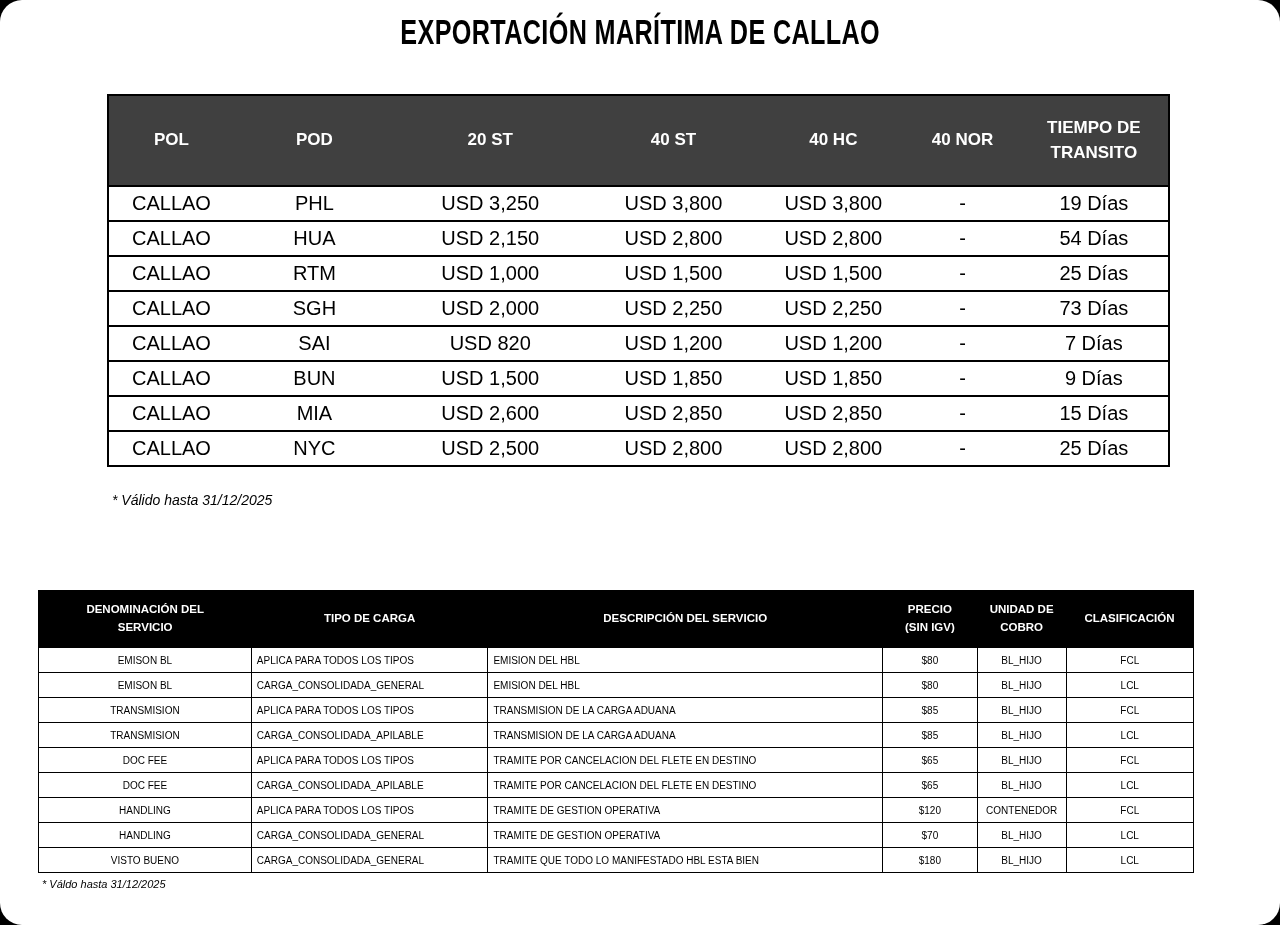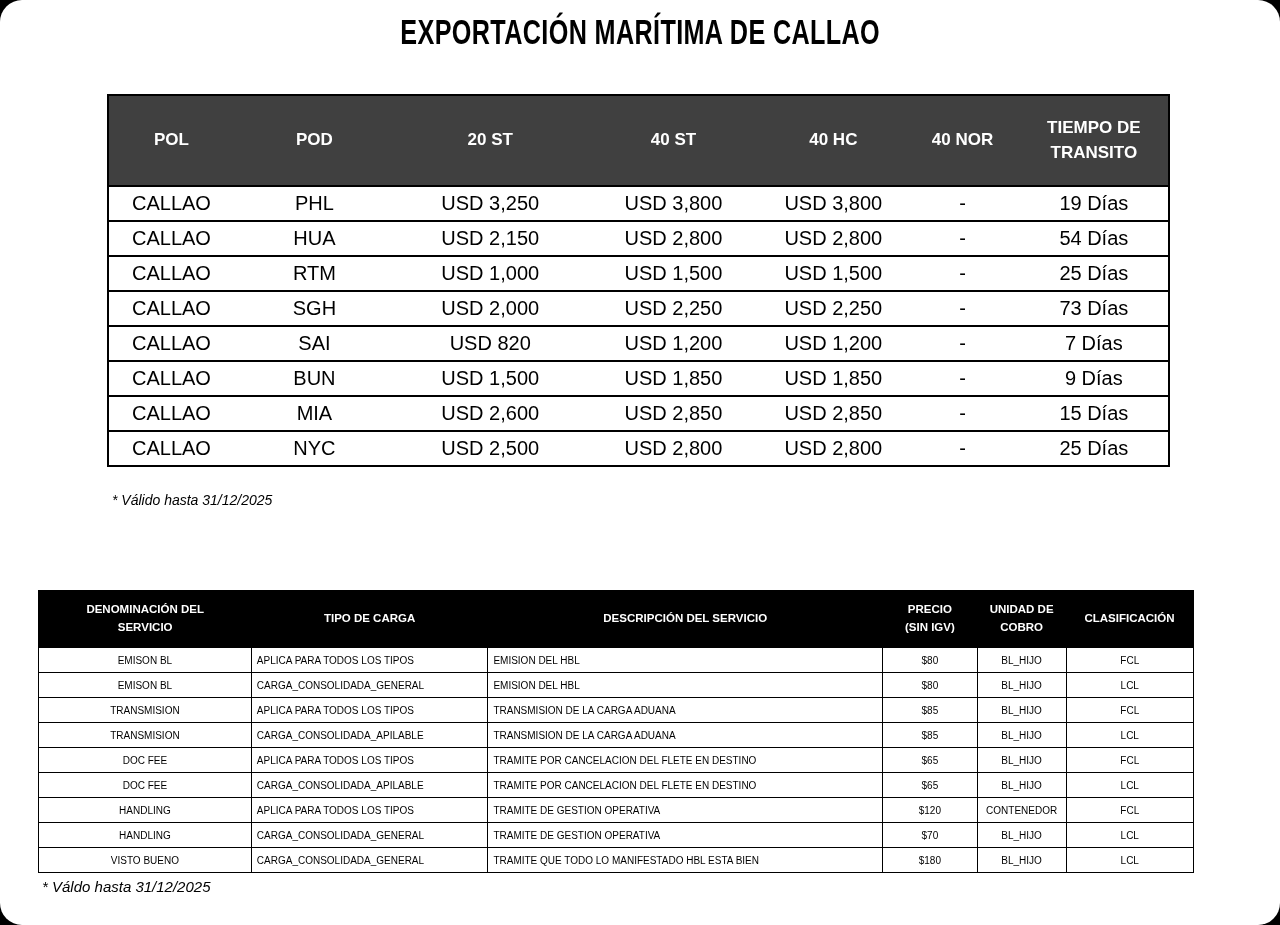--- a/index.html
+++ b/index.html
@@ -81,21 +81,21 @@
   #costs-table .c0 { width:18.4%; }
   #costs-table .c1 { width:20.5%; }
   #costs-table .c2 { width:34.2%; }
   #costs-table .c3 { width:8.2%; }
   #costs-table .c4 { width:7.7%; }
   #costs-table .c5 { width:11.0%; }
 
   
   .footnote { position:absolute; font-style:italic; }
   #footnote1 { left:112px; top:482px; font-size:14px;margin-top:10px; }
-  #footnote2 { left:42px; top:878px; font-size:15px; }
+  #footnote2 { left:42px; top:878px; font-size:11px; }
 </style>
 </head>
 <body>
 
 <div class="page">
 
   <div class="big-title" id="title1">
     <span>EXPORTACIÓN MARÍTIMA DE CALLAO</span>
   </div>
 

